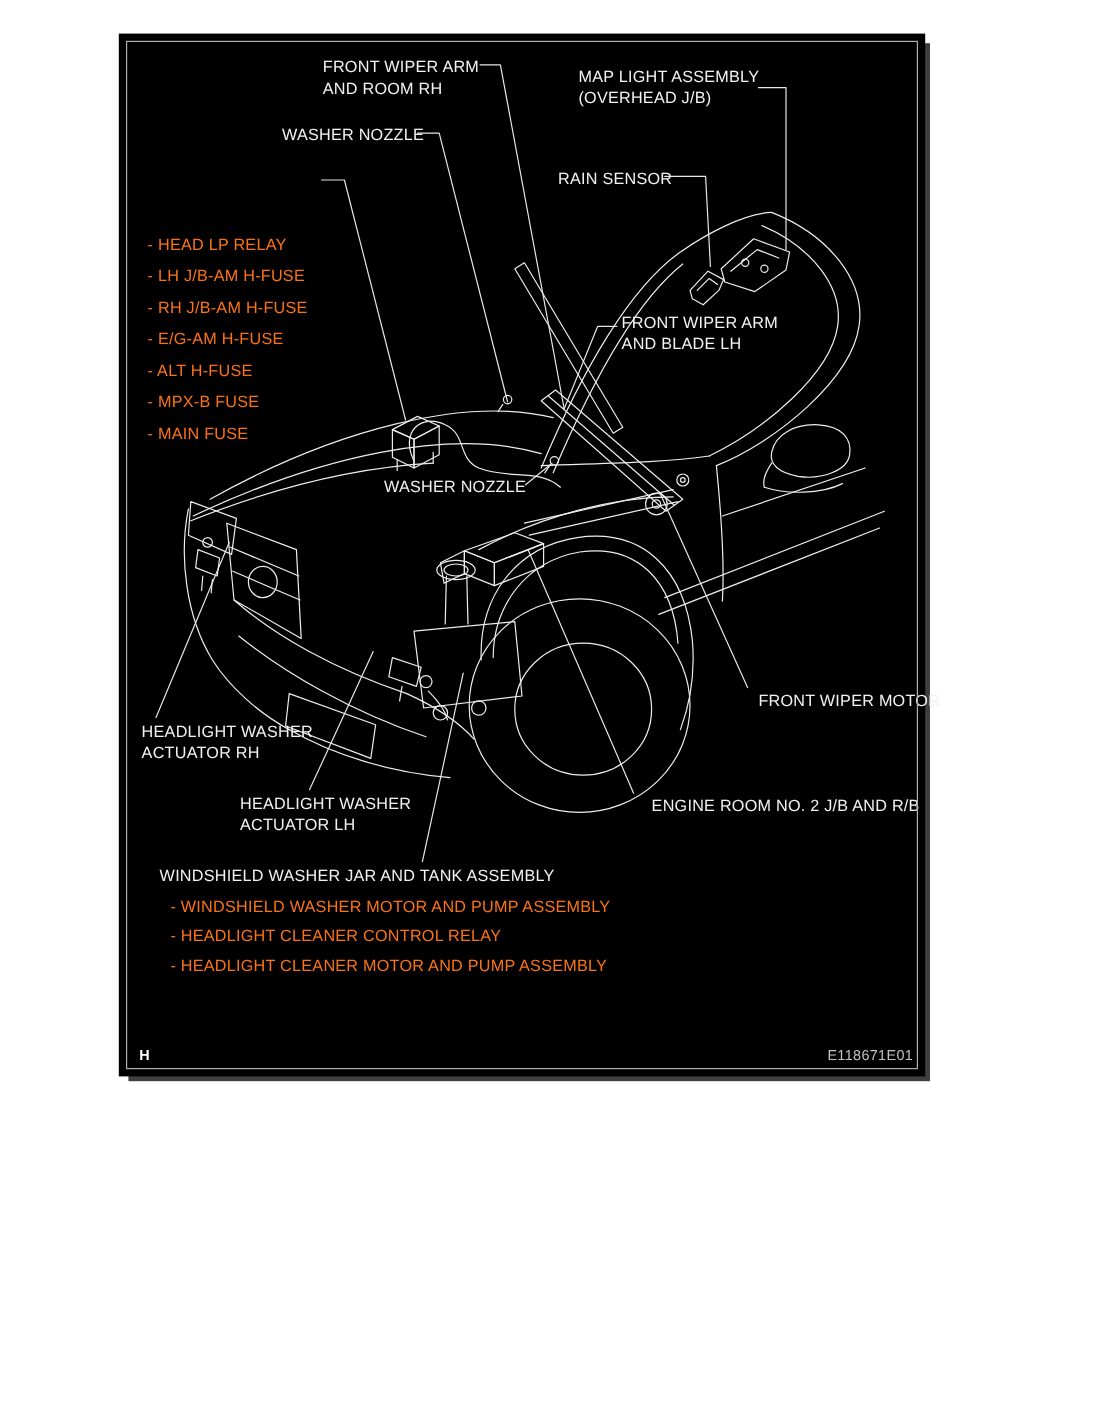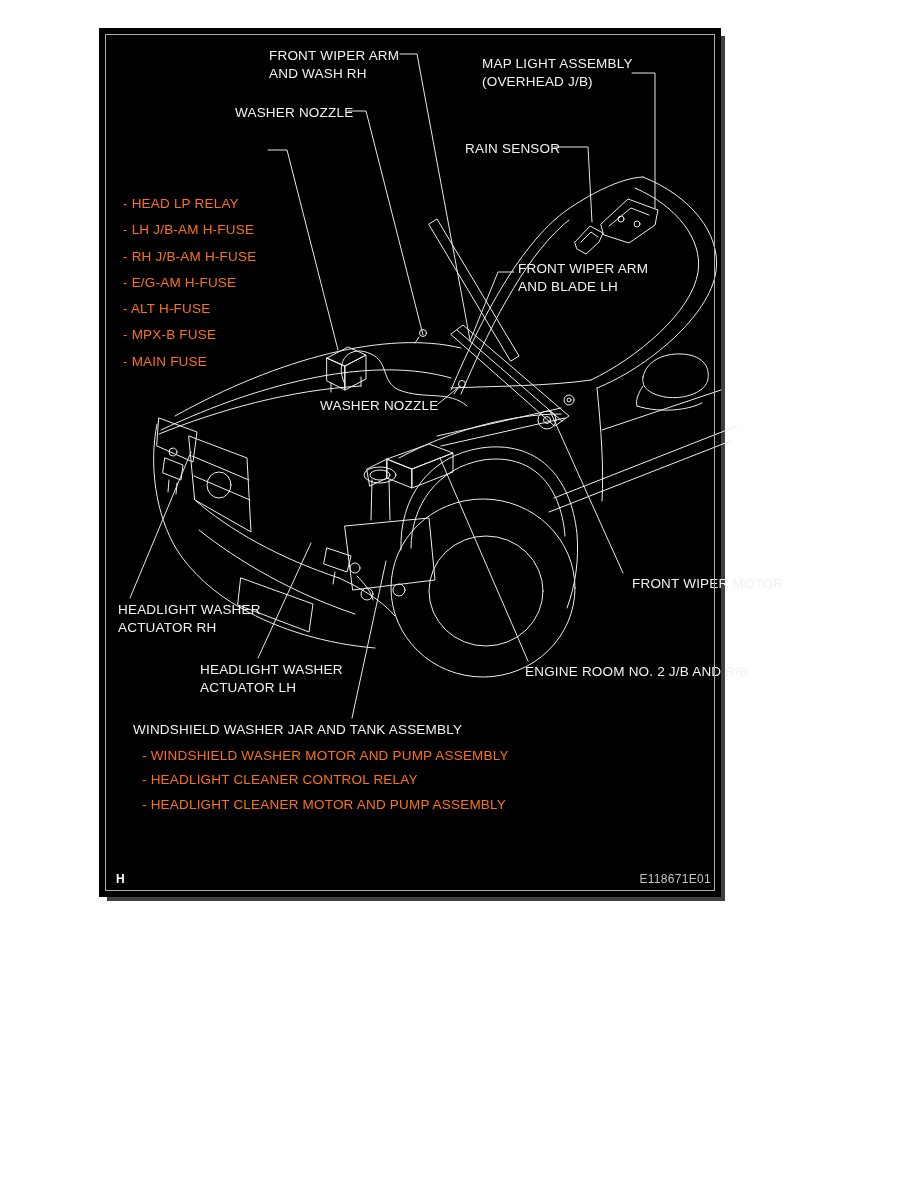--- a/index.html
+++ b/index.html
@@ -1,21 +1,21 @@
 <!DOCTYPE html>
 <html><head>
 <meta charset="utf-8">
 <style>
   html,body{margin:0;padding:0;}
   body{
     width:918px;height:1188px;background:#ffffff;position:relative;
     font-family:"Liberation Sans",sans-serif;overflow:hidden;
   }
   .diagram{
-    position:absolute;left:99px;top:28px;width:622px;height:869px;
+    position:absolute;left:99px;top:28px;width:672px;height:869px;
     background:#000;box-shadow:6px 6px 0 -2px #3f3f3f;
   }
   .inner-border{position:absolute;inset:6px;border:1px solid #aeaeae;pointer-events:none;}
   svg.art{position:absolute;left:0;top:0;width:712px;height:869px;}
   .lbl{
     position:absolute;color:#f1f1f1;font-size:13.5px;line-height:17.5px;
     letter-spacing:.2px;white-space:nowrap;
   }
   .list{position:absolute;color:#f97316;font-size:13.5px;white-space:nowrap;letter-spacing:.2px;}
   .lh26 .li{line-height:26.3px;}
@@ -160,21 +160,21 @@
     <g>
       <circle cx="324" cy="305" r="3.5"></circle>
       <path d="M 320,309 L 316,315"></path>
       <circle cx="363" cy="356" r="3.5"></circle>
       <path d="M 359,360 L 355,366"></path>
     </g>
   </svg>
 
   <div class="lbl" style="left:170px;top:19px;">
     <div>FRONT WIPER ARM</div>
-    <div>AND WASH RH</div>
+    <div>AND ROOM RH</div>
   </div>
 
   <div class="lbl" style="left:383px;top:27px;">
     <div>MAP LIGHT ASSEMBLY</div>
     <div>(OVERHEAD J/B)</div>
   </div>
 
   <div class="lbl" style="left:136px;top:76px;">WASHER NOZZLE</div>
 
   <div class="lbl" style="left:366px;top:112px;">RAIN SENSOR</div>
@@ -202,21 +202,21 @@
   <div class="lbl" style="left:19px;top:573px;">
     <div>HEADLIGHT WASHER</div>
     <div>ACTUATOR RH</div>
   </div>
 
   <div class="lbl" style="left:101px;top:633px;">
     <div>HEADLIGHT WASHER</div>
     <div>ACTUATOR LH</div>
   </div>
 
-  <div class="lbl" style="left:426px;top:635px;">ENGINE ROOM NO. 2 J/B AND R/B</div>
+  <div class="lbl" style="left:444px;top:635px;">ENGINE ROOM NO. 2 J/B AND R/B</div>
 
 
   <div class="lbl" style="left:34px;top:693px;">WINDSHIELD WASHER JAR AND TANK ASSEMBLY</div>
 
   <div class="list lh24" style="left:43px;top:716px;">
       <div class="li">- WINDSHIELD WASHER MOTOR AND PUMP ASSEMBLY</div>
       <div class="li">- HEADLIGHT CLEANER CONTROL RELAY</div>
       <div class="li">- HEADLIGHT CLEANER MOTOR AND PUMP ASSEMBLY</div>
     </div>
 

